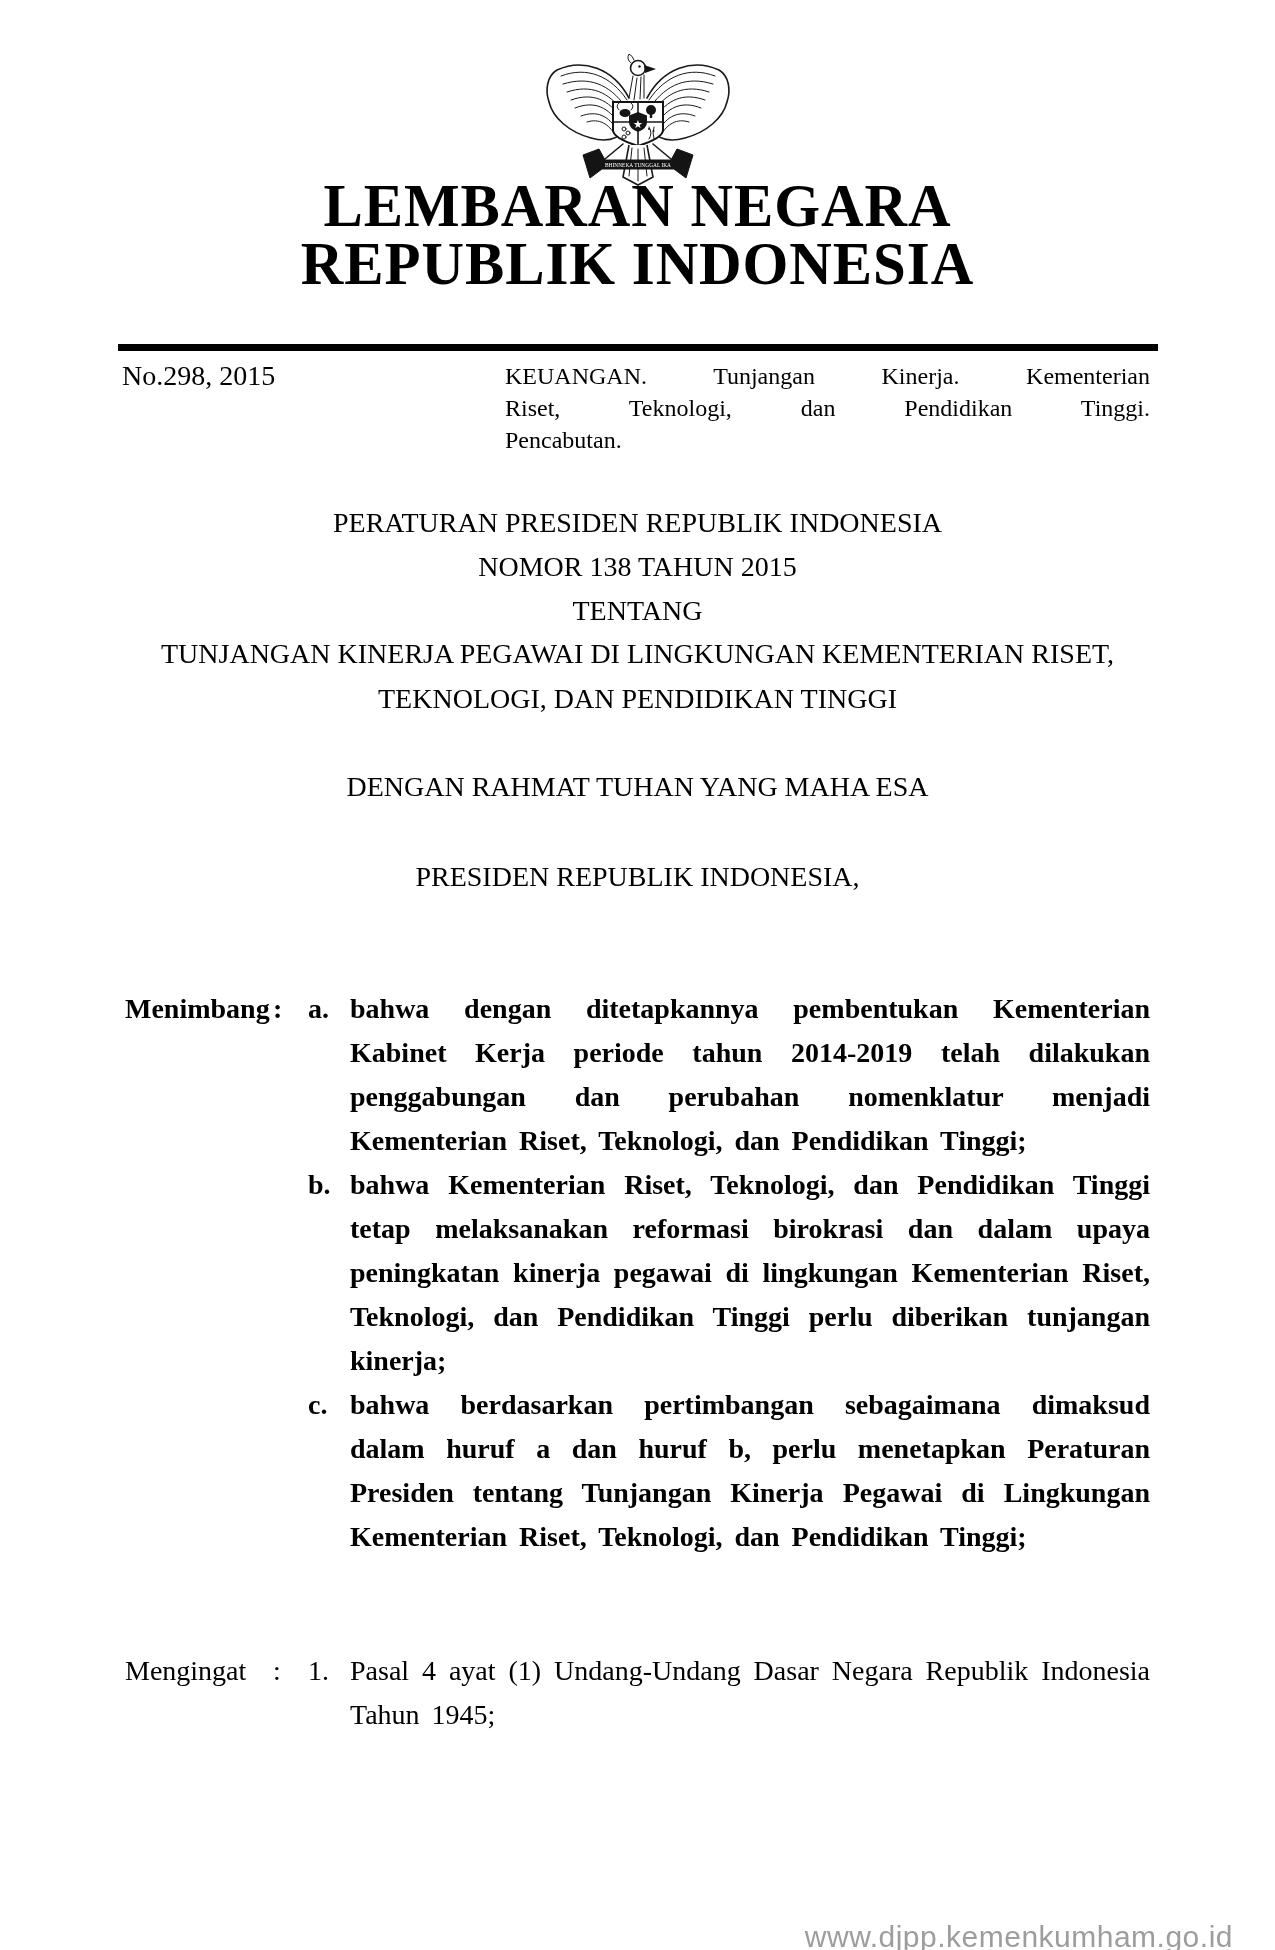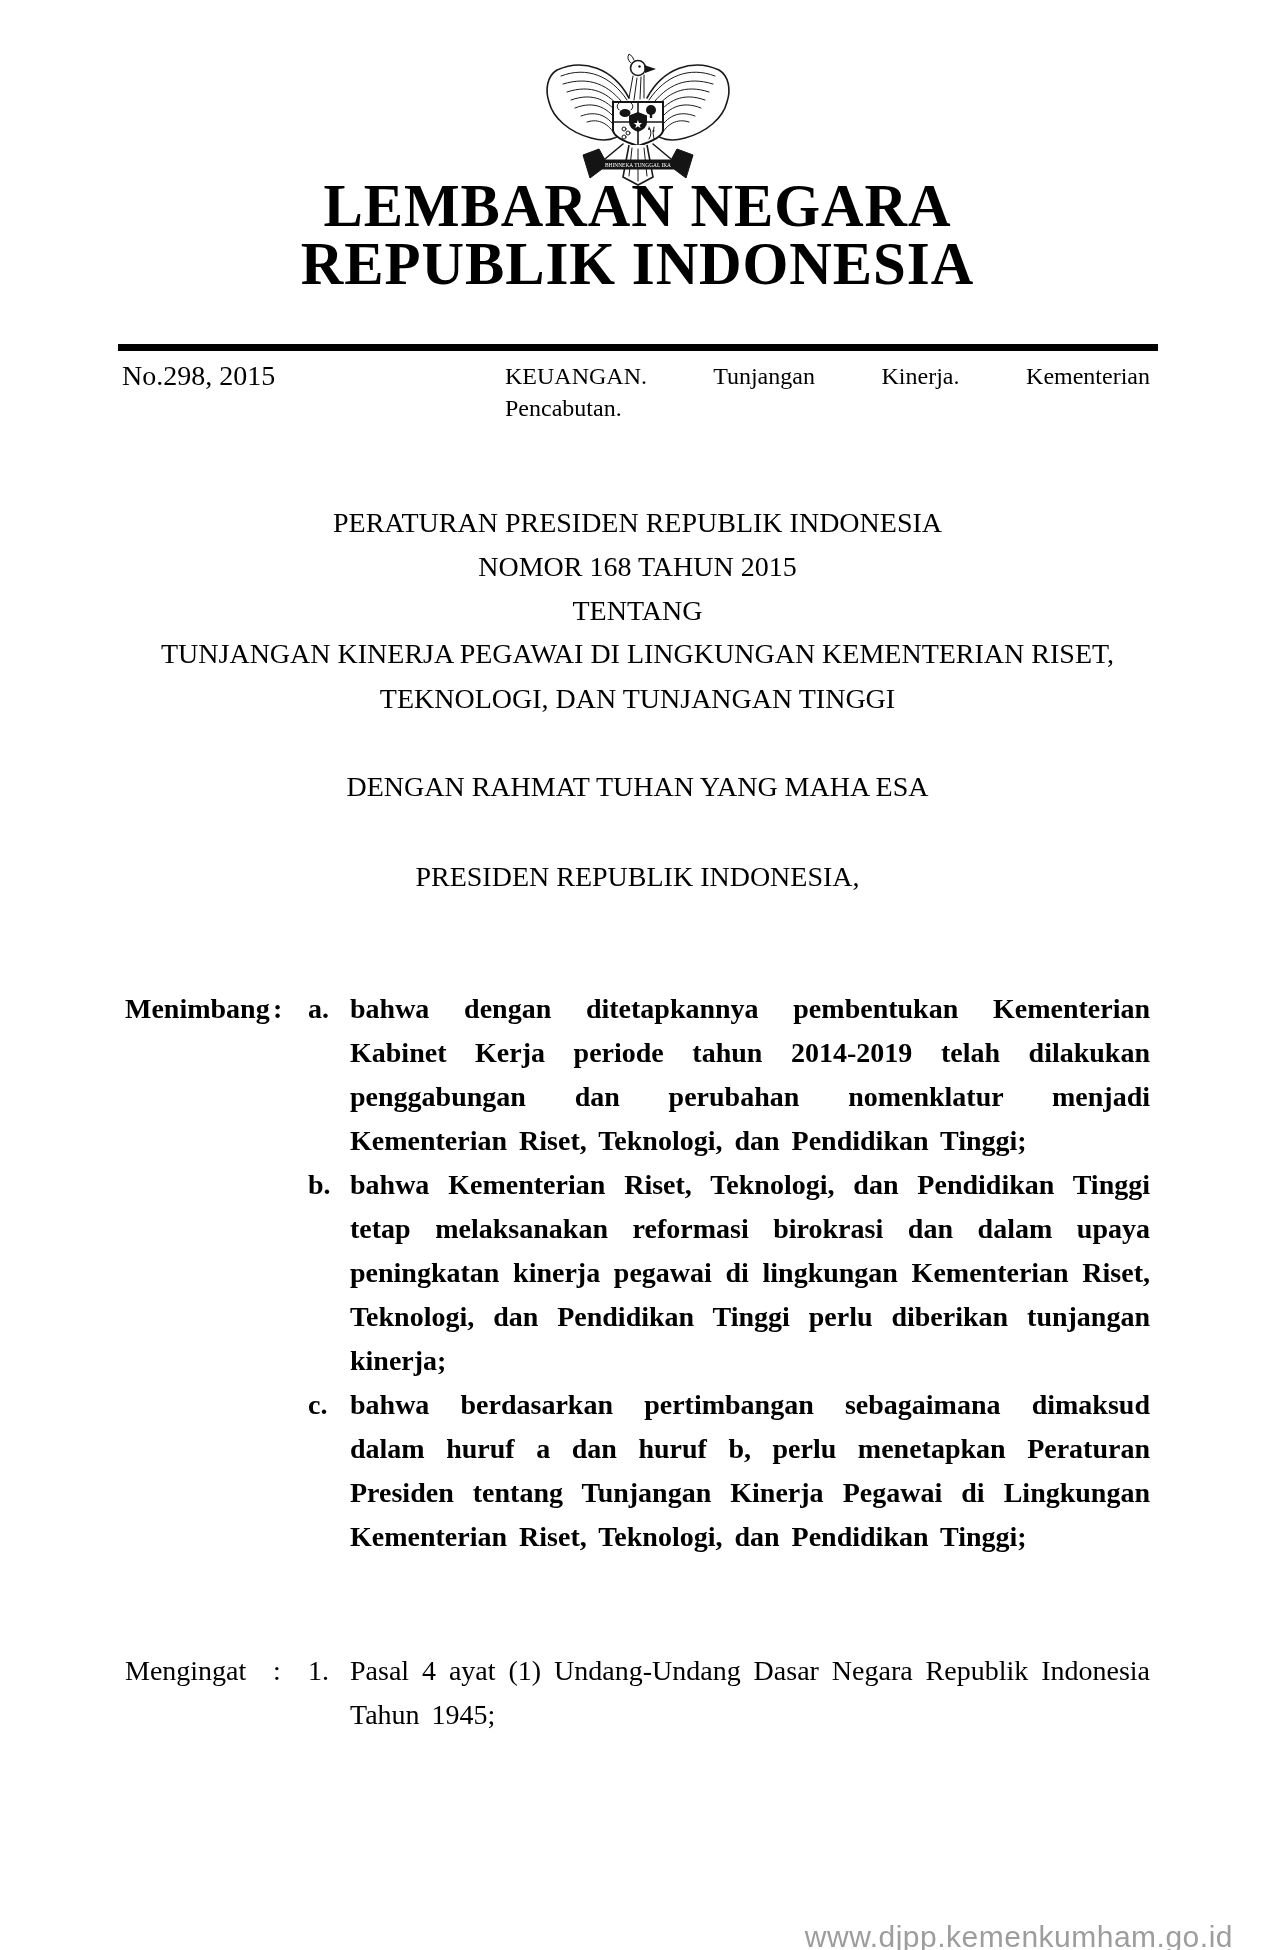--- a/index.html
+++ b/index.html
@@ -132,28 +132,29 @@
   <div class="masthead">
     <div>LEMBARAN NEGARA</div>
     <div>REPUBLIK INDONESIA</div>
   </div>
 
   <div class="rule"></div>
 
   <div class="doc-number">No.298, 2015</div>
   <div class="subject">
     <div class="jline">KEUANGAN. Tunjangan Kinerja. Kementerian</div>
+    <div class="jline">Riset, Teknologi, dan Pendidikan Tinggi.</div>
     <div class="lline">Pencabutan.</div>
   </div>
 
   <div class="h h-peraturan">PERATURAN PRESIDEN REPUBLIK INDONESIA</div>
-  <div class="h h-nomor">NOMOR 168 TAHUN 2015</div>
+  <div class="h h-nomor">NOMOR 138 TAHUN 2015</div>
   <div class="h h-tentang">TENTANG</div>
   <div class="h h-title1">TUNJANGAN KINERJA PEGAWAI DI LINGKUNGAN KEMENTERIAN RISET,</div>
-  <div class="h h-title2">TEKNOLOGI, DAN TUNJANGAN TINGGI</div>
+  <div class="h h-title2">TEKNOLOGI, DAN PENDIDIKAN TINGGI</div>
   <div class="h h-invocation">DENGAN RAHMAT TUHAN YANG MAHA ESA</div>
   <div class="h h-authority">PRESIDEN REPUBLIK INDONESIA,</div>
 
   <section class="clauses menimbang cgrid">
     <div class="clabel">Menimbang</div>
     <div class="ccolon">:</div>
     <div class="cmarker">a.</div>
     <div class="ctext">bahwa dengan ditetapkannya pembentukan Kementerian Kabinet Kerja periode tahun 2014-2019 telah dilakukan penggabungan dan perubahan nomenklatur menjadi Kementerian Riset, Teknologi, dan Pendidikan Tinggi;</div>
 
     <div class="clabel"></div>

